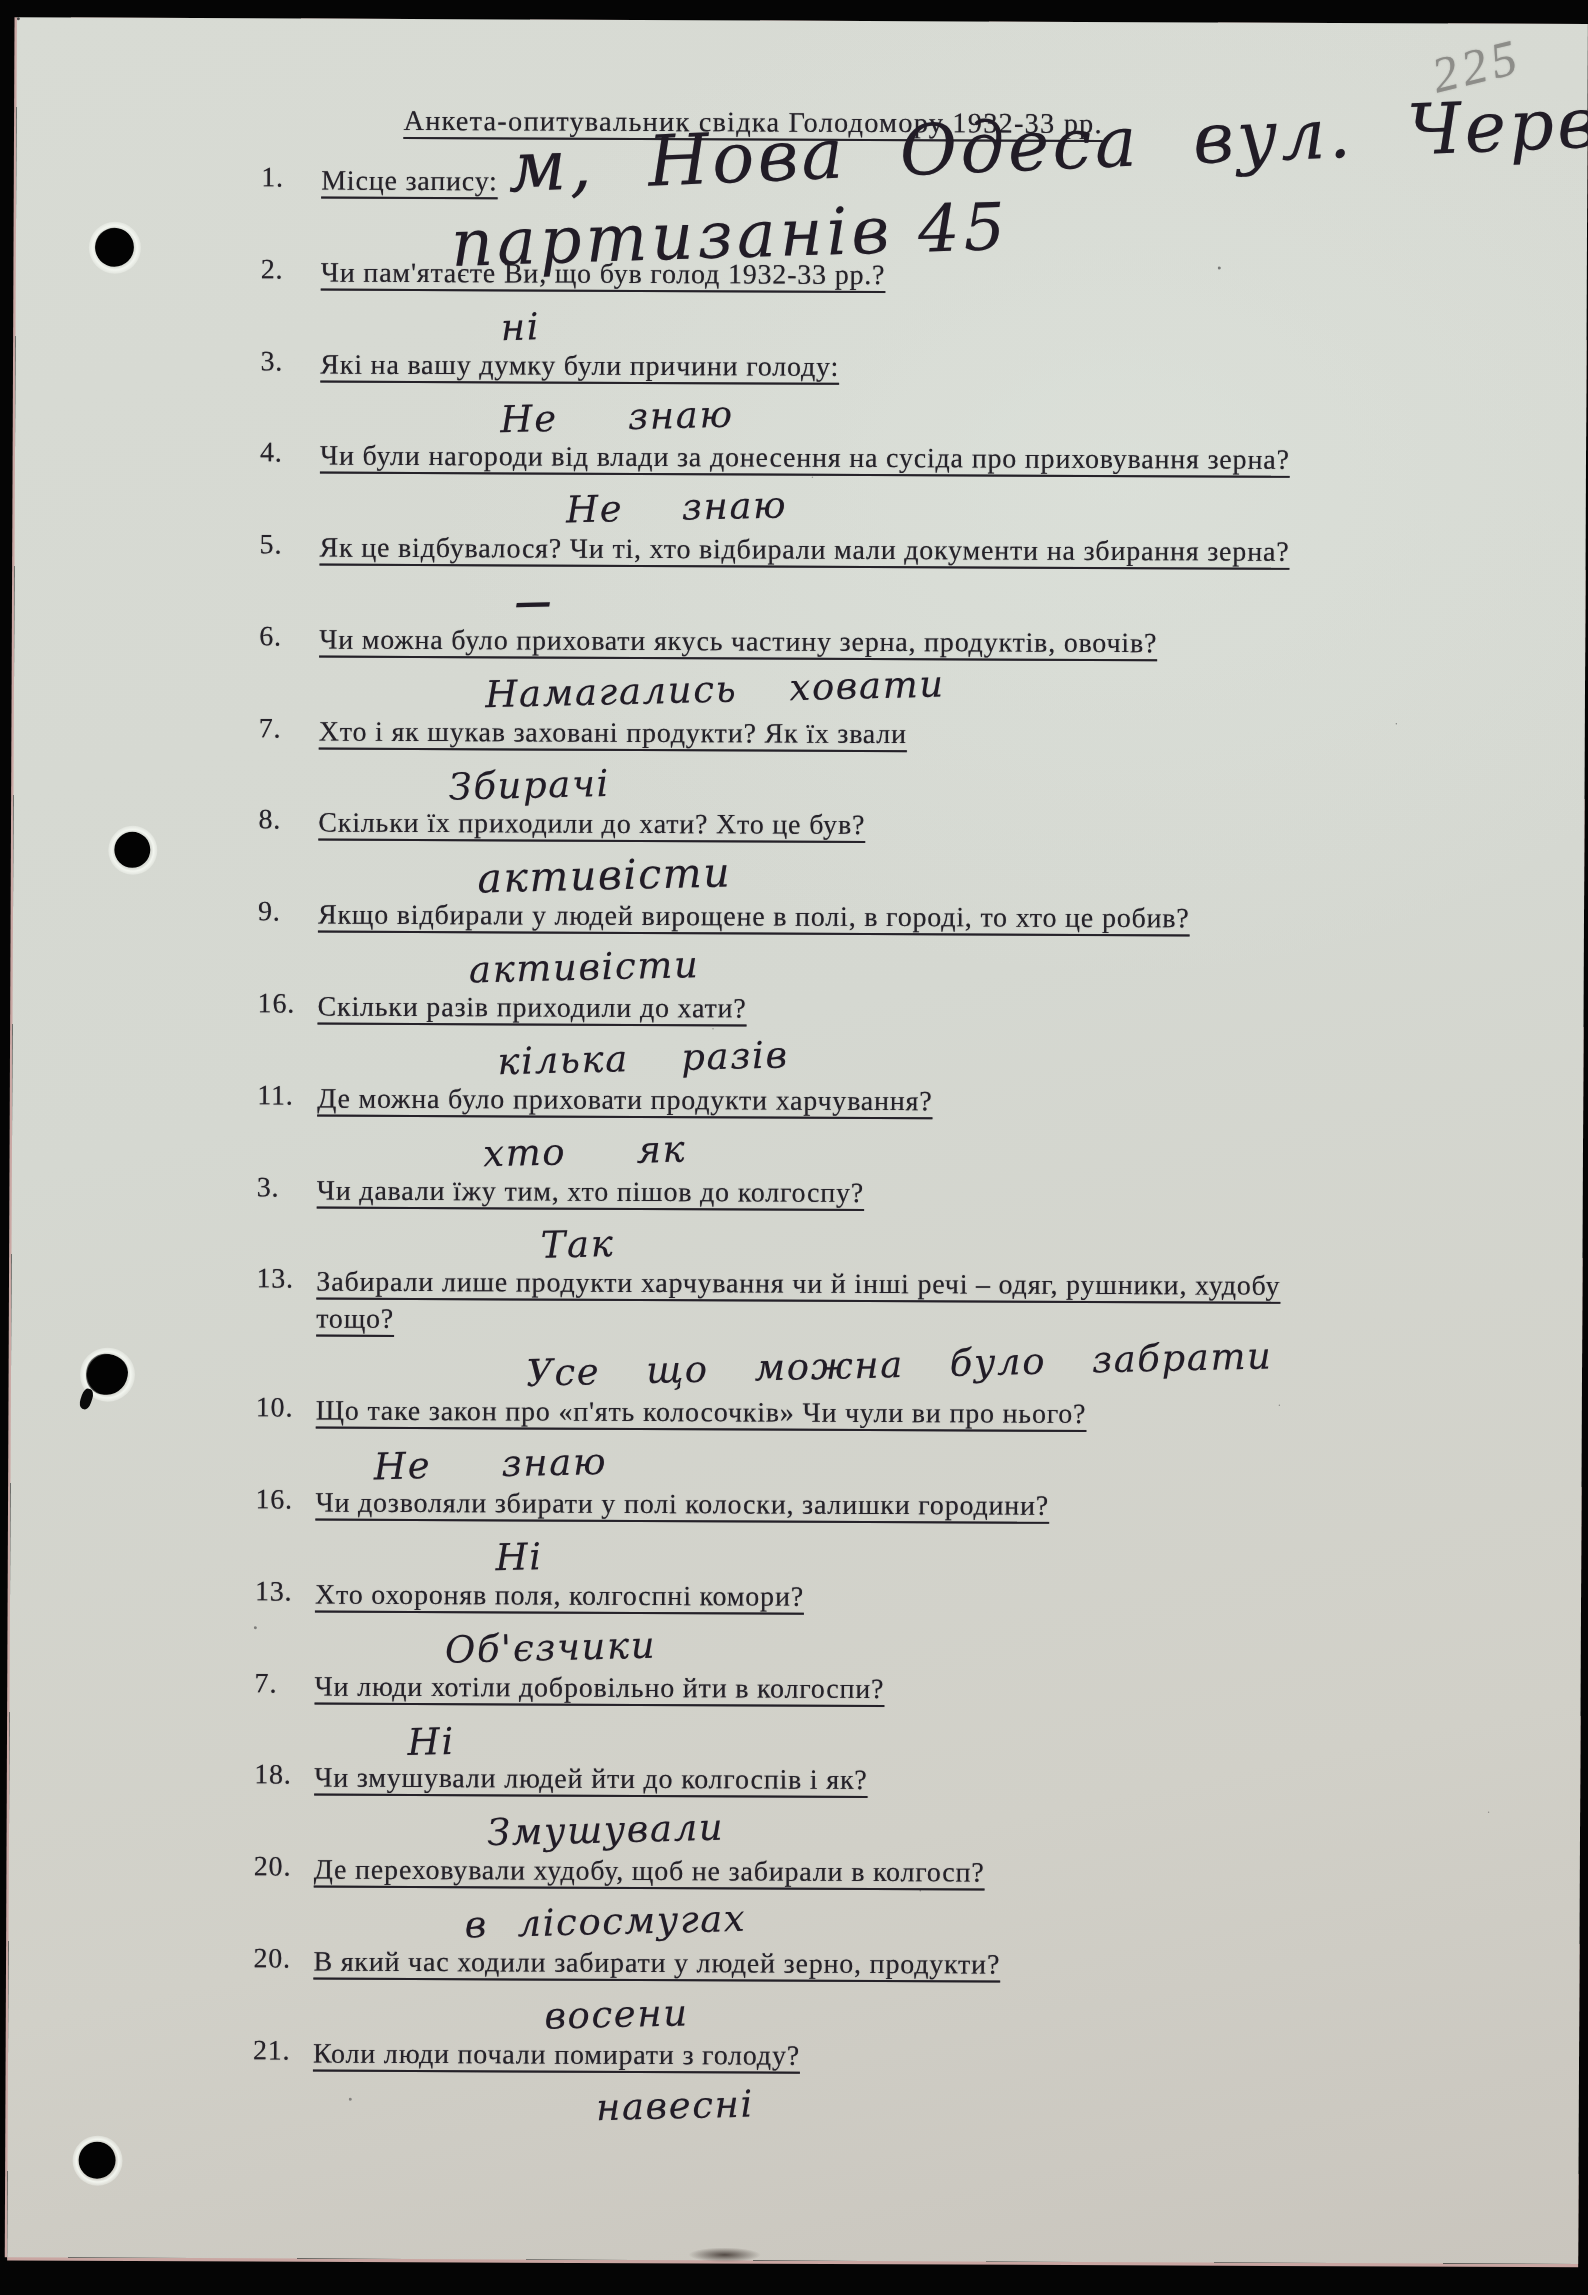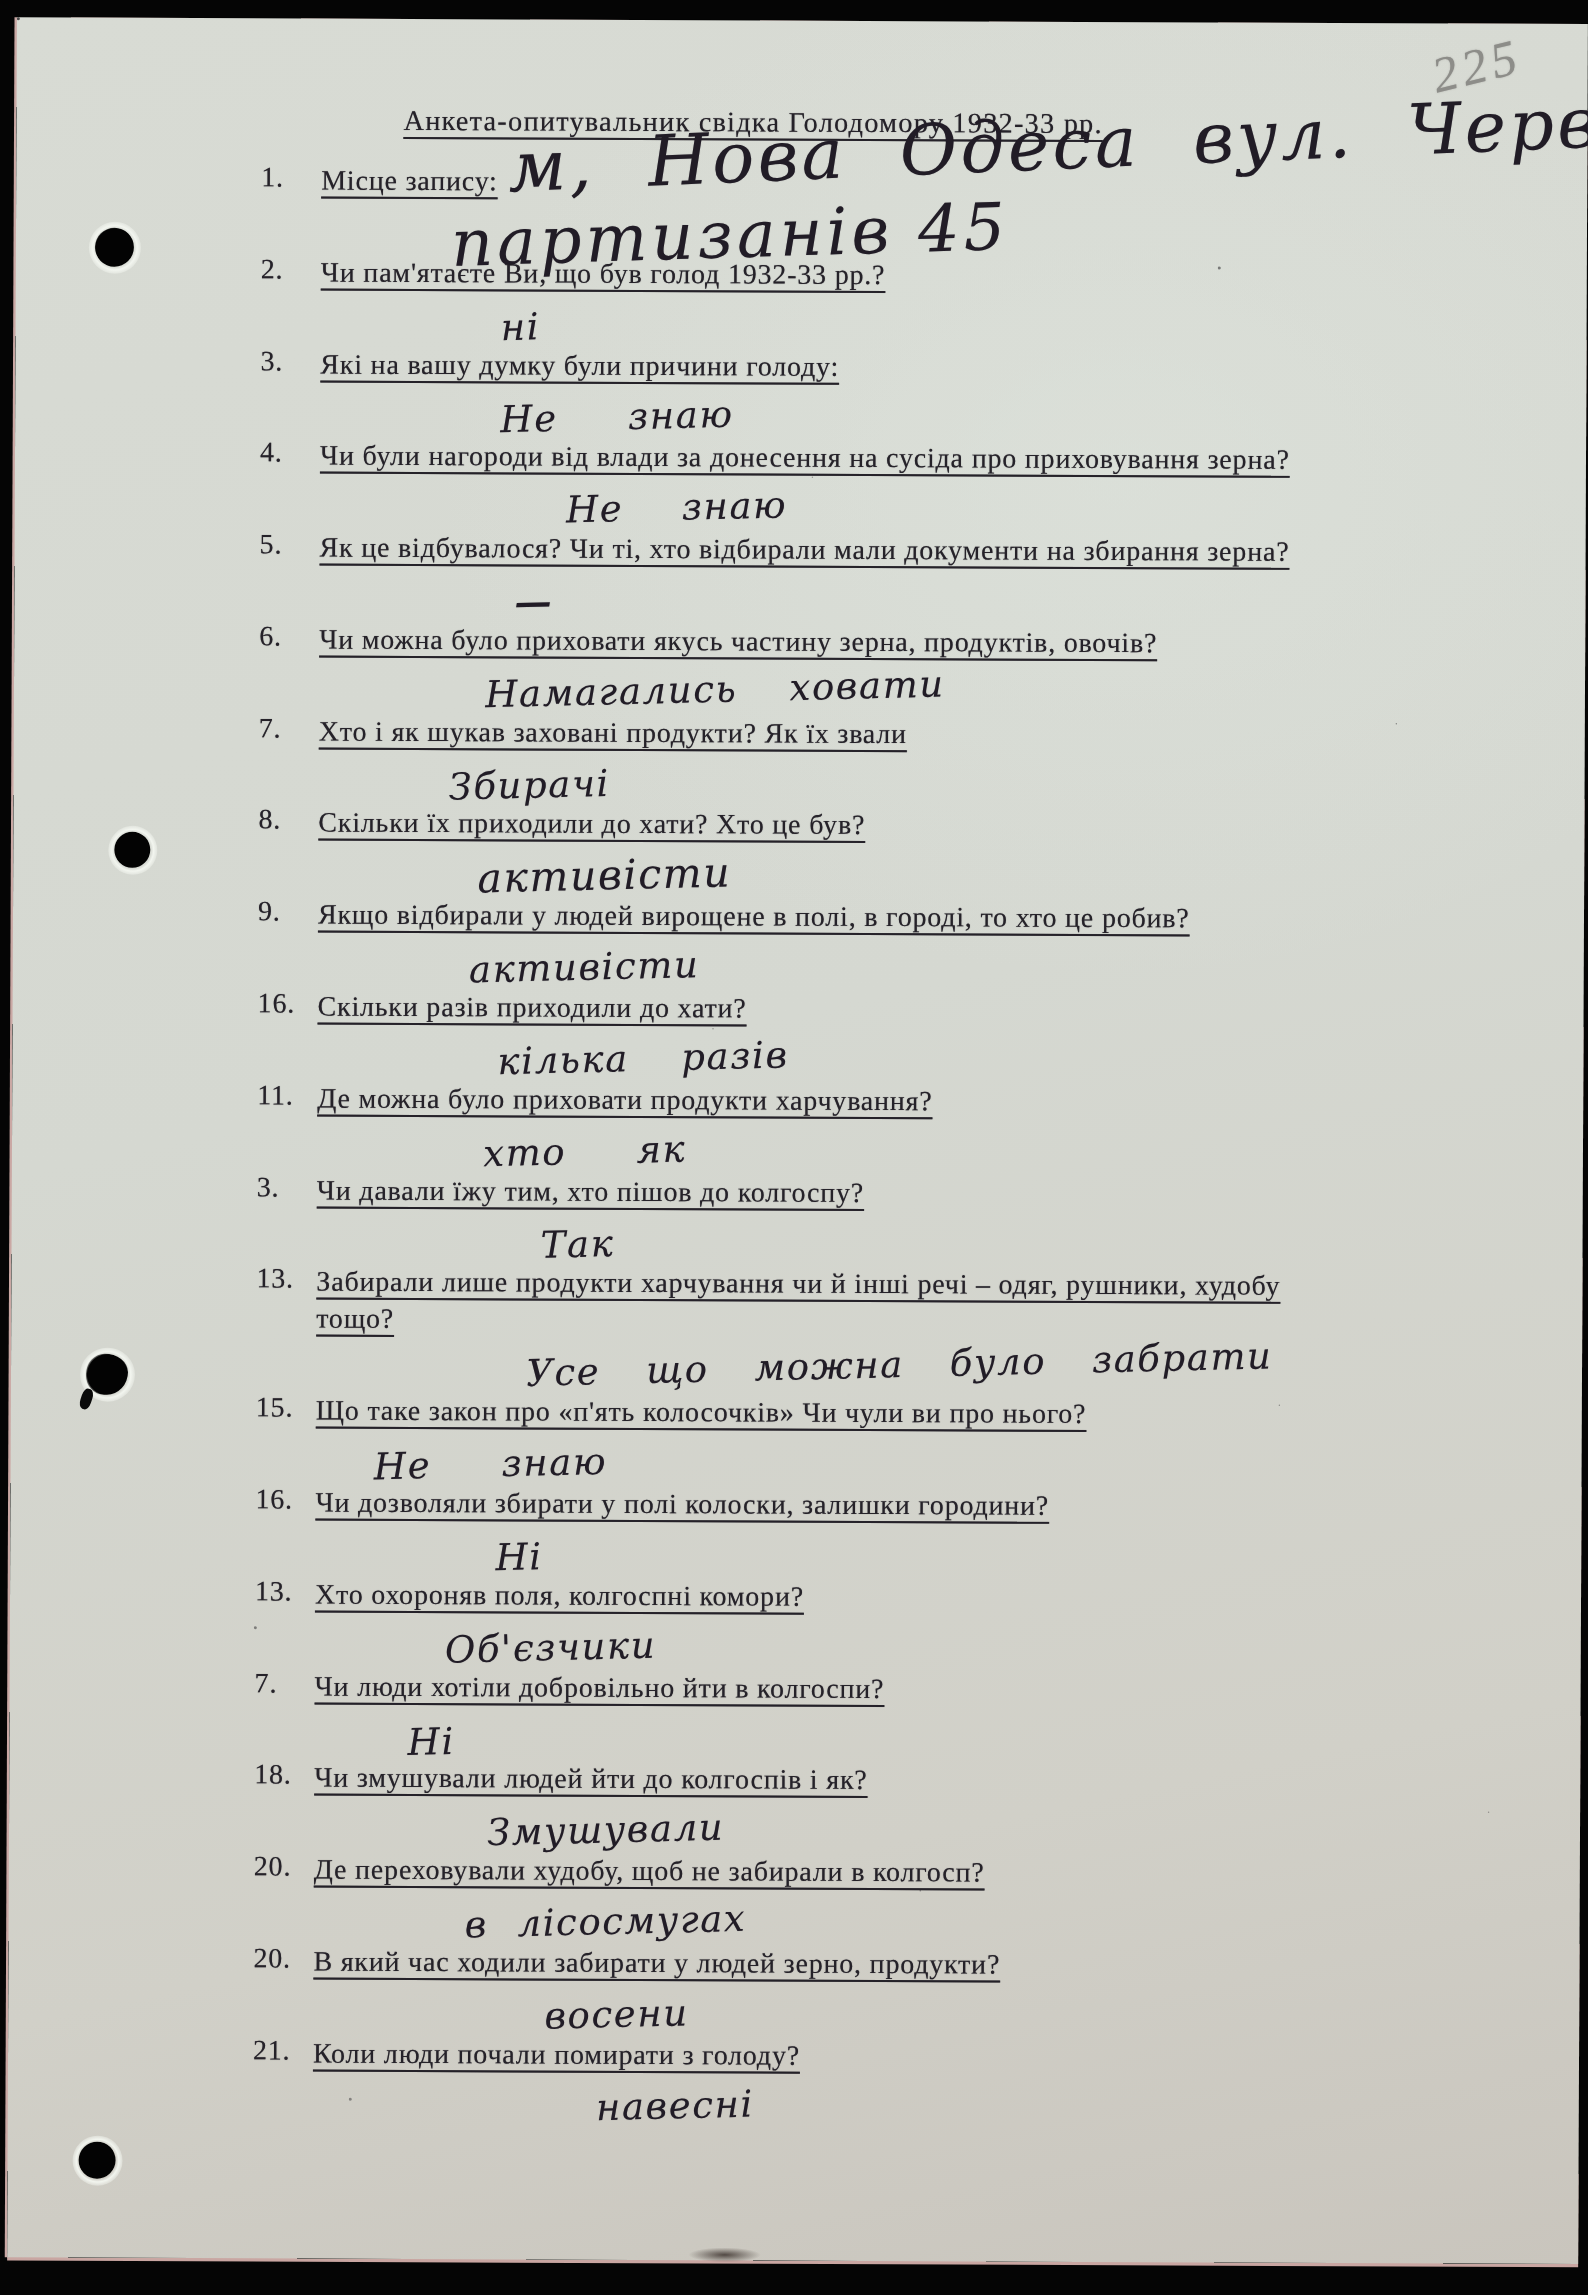--- a/index.html
+++ b/index.html
@@ -236,21 +236,21 @@
         <span class="ans hw" style="margin-left:224px">Так</span>
       </div>
 
       <div class="q">
         <span class="num typed">13.</span>
         <span class="qt typed">Забирали лише продукти харчування чи й інші речі – одяг, рушники, худобу тощо?</span>
         <span class="ans hw" style="margin-left:210px;word-spacing:32.5px">Усе що можна було забрати</span>
       </div>
 
       <div class="q">
-        <span class="num typed">15.</span>
+        <span class="num typed">10.</span>
         <span class="qt typed">Що таке закон про «п'ять колосочків» Чи чули ви про нього?</span>
         <span class="ans hw" style="margin-left:58px;word-spacing:57px">Не знаю</span>
       </div>
 
       <div class="q">
         <span class="num typed">16.</span>
         <span class="qt typed">Чи дозволяли збирати у полі колоски, залишки городини?</span>
         <span class="ans hw" style="margin-left:180px">Ні</span>
       </div>
 

